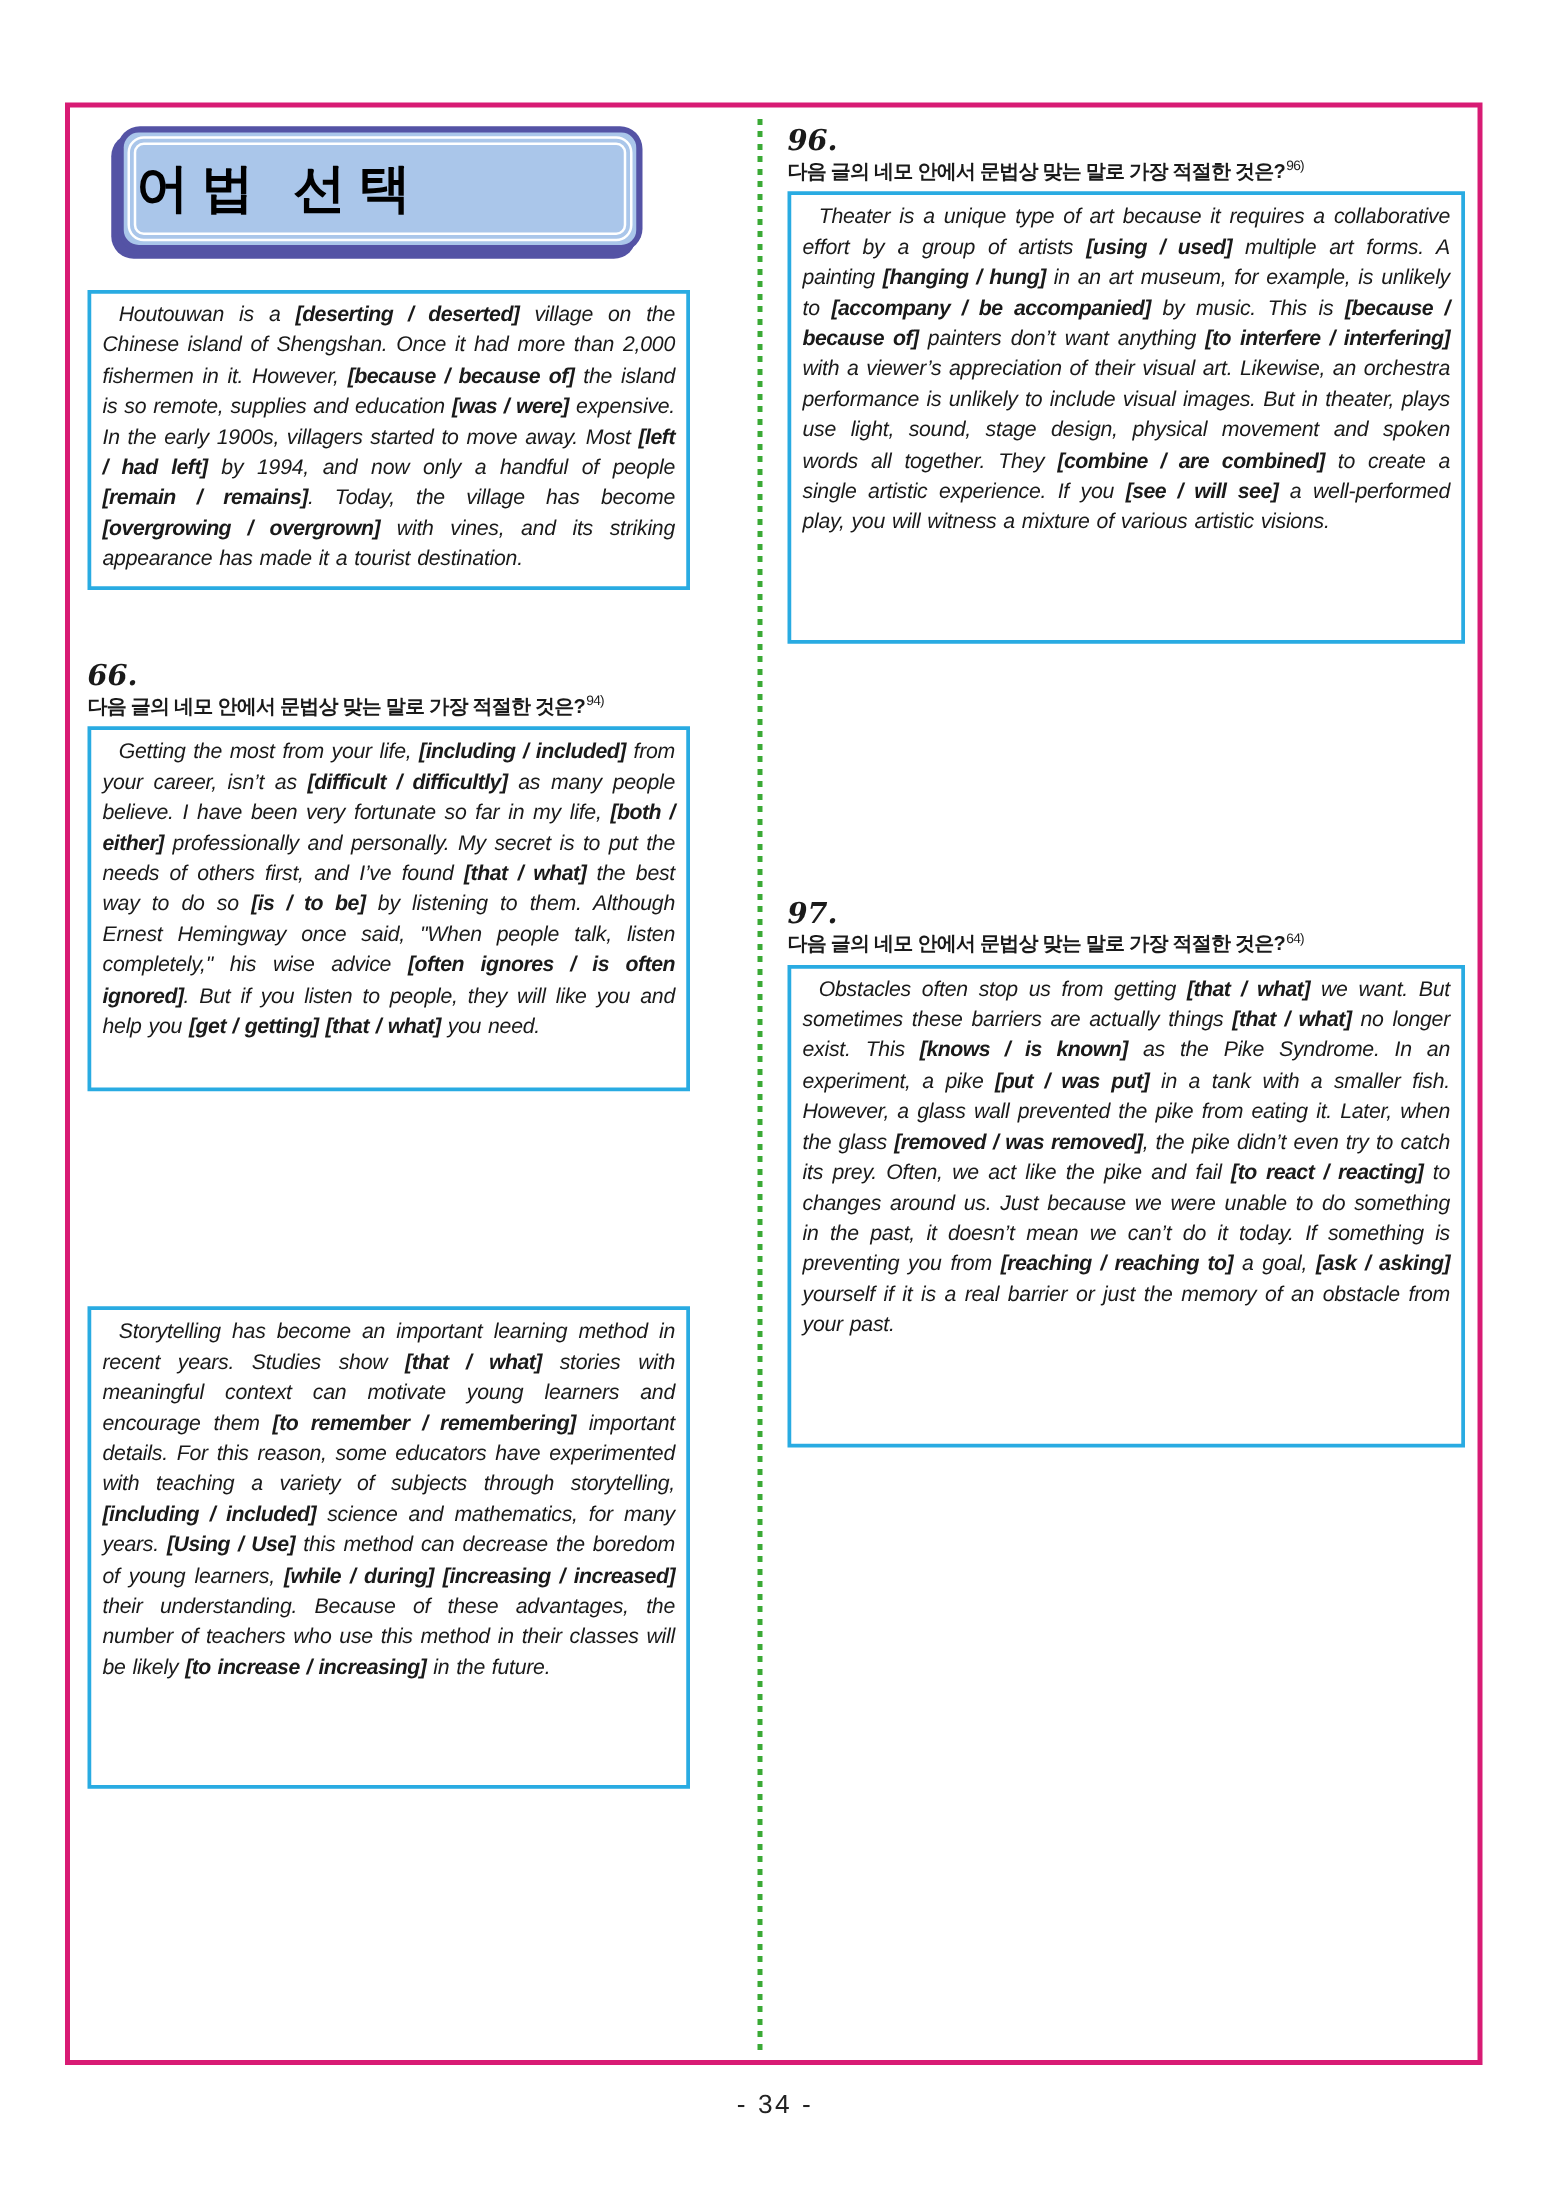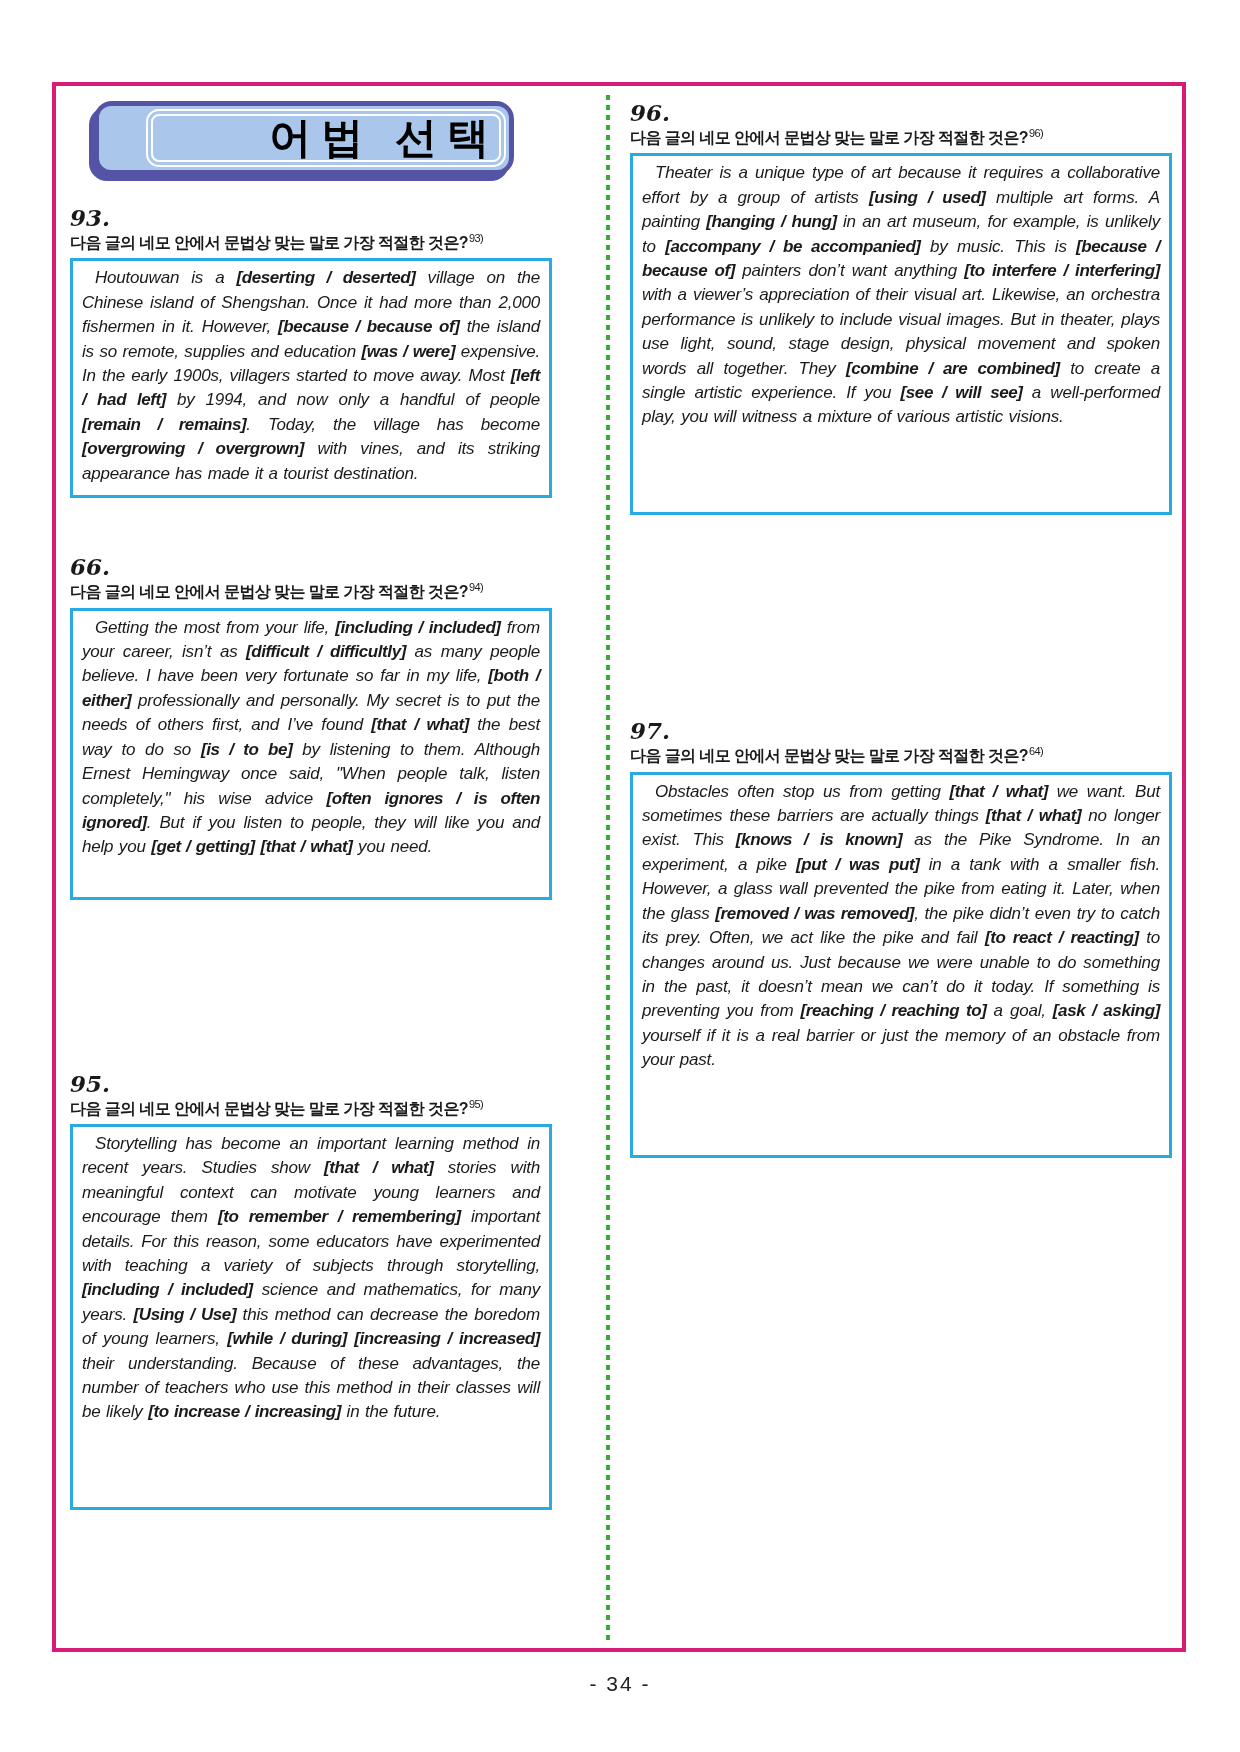--- a/index.html
+++ b/index.html
@@ -23,21 +23,21 @@
   
   .badge {
     margin:6px 0 0 24px; width:420px;
     background:var(--badge-blue,#5453a5); border-radius:18px; padding:5px;
     box-shadow:-5px 6px 0 var(--badge-blue,#5453a5);
   }
   .badge-mid { background:var(--badge-fill,#aac6ea); border-radius:12px; padding:8px; }
   .badge-core {
     background:var(--badge-fill,#aac6ea); border:2px solid #ffffff;
     outline:2px solid #ffffff; outline-offset:3px; border-radius:8px;
-    height:48px; display:flex; align-items:center; justify-content:flex-end;margin-left:44px;
+    height:74px; display:flex; align-items:center; justify-content:flex-start;
   }
   .badge-title { font-size:42px; font-weight:bold; color:#000; letter-spacing:10px; }
 
   
   .q-head { display:flex; align-items:flex-start; margin-bottom:5px;flex-direction:column; }
   .q-num {
     font-family:"DejaVu Serif","Liberation Serif",serif;
     font-style:italic; font-weight:bold; font-size:23px; line-height:1;
     margin-right:7px; white-space:nowrap;
   }
@@ -75,44 +75,36 @@
 
   <div class="badge">
     <div class="badge-mid">
       <div class="badge-core">
         <span class="badge-title">어법 선택</span>
       </div>
     </div>
   </div>
 
   <section class="question q93">
-    <div class="q-head">
-      <span class="q-num">93.</span>
-      <span class="q-prompt"><span>다음 글의 네모 안에서 문법상 맞는 말로 가장 적절한 것은?</span><sup class="q-ref">93)</sup></span>
-    </div>
     <div class="passage">
       <p class="passage-text"><span>Houtouwan is a </span><b>[deserting / deserted]</b><span> village on the Chinese island of Shengshan. Once it had more than 2,000 fishermen in it. However, </span><b>[because / because of]</b><span> the island is so remote, supplies and education </span><b>[was / were]</b><span> expensive. In the early 1900s, villagers started to move away. Most </span><b>[left / had left]</b><span> by 1994, and now only a handful of people </span><b>[remain / remains]</b><span>. Today, the village has become </span><b>[overgrowing / overgrown]</b><span> with vines, and its striking appearance has made it a tourist destination.</span></p>
     </div>
   </section>
 
   <section class="question q94">
     <div class="q-head">
       <span class="q-num">66.</span>
       <span class="q-prompt"><span>다음 글의 네모 안에서 문법상 맞는 말로 가장 적절한 것은?</span><sup class="q-ref">94)</sup></span>
     </div>
     <div class="passage">
       <p class="passage-text"><span>Getting the most from your life, </span><b>[including / included]</b><span> from your career, isn’t as </span><b>[difficult / difficultly]</b><span> as many people believe. I have been very fortunate so far in my life, </span><b>[both / either]</b><span> professionally and personally. My secret is to put the needs of others first, and I’ve found </span><b>[that / what]</b><span> the best way to do so </span><b>[is / to be]</b><span> by listening to them. Although Ernest Hemingway once said, "When people talk, listen completely," his wise advice </span><b>[often ignores / is often ignored]</b><span>. But if you listen to people, they will like you and help you </span><b>[get / getting]</b><span> </span><b>[that / what]</b><span> you need.</span></p>
     </div>
   </section>
 
   <section class="question q95">
-    <div class="q-head">
-      <span class="q-num">95.</span>
-      <span class="q-prompt"><span>다음 글의 네모 안에서 문법상 맞는 말로 가장 적절한 것은?</span><sup class="q-ref">95)</sup></span>
-    </div>
     <div class="passage">
       <p class="passage-text"><span>Storytelling has become an important learning method in recent years. Studies show </span><b>[that / what]</b><span> stories with meaningful context can motivate young learners and encourage them </span><b>[to remember / remembering]</b><span> important details. For this reason, some educators have experimented with teaching a variety of subjects through storytelling, </span><b>[including / included]</b><span> science and mathematics, for many years. </span><b>[Using / Use]</b><span> this method can decrease the boredom of young learners, </span><b>[while / during]</b><span> </span><b>[increasing / increased]</b><span> their understanding. Because of these advantages, the number of teachers who use this method in their classes will be likely </span><b>[to increase / increasing]</b><span> in the future.</span></p>
     </div>
   </section>
 
 </div>
 
 <div class="col col-right">
 
   <section class="question q96">

